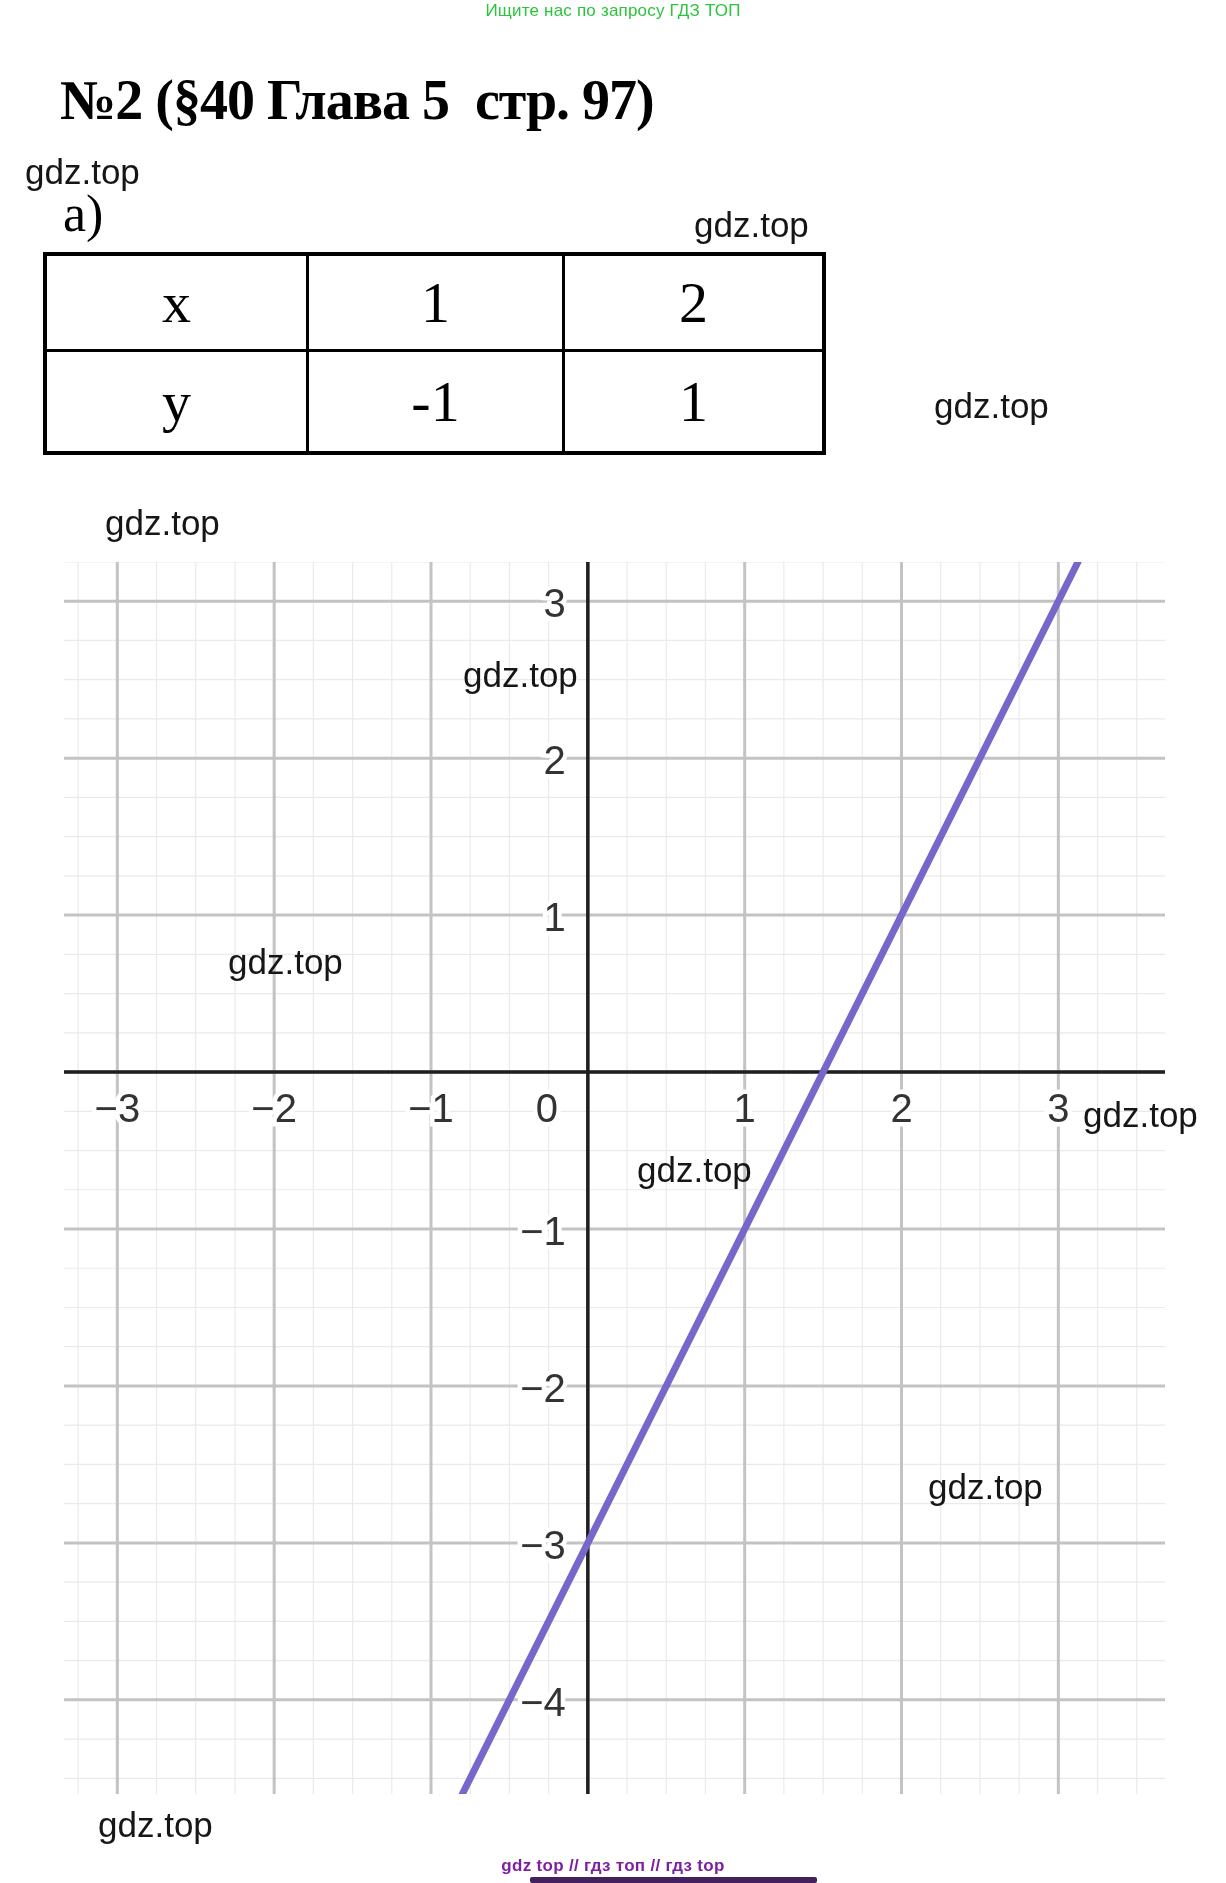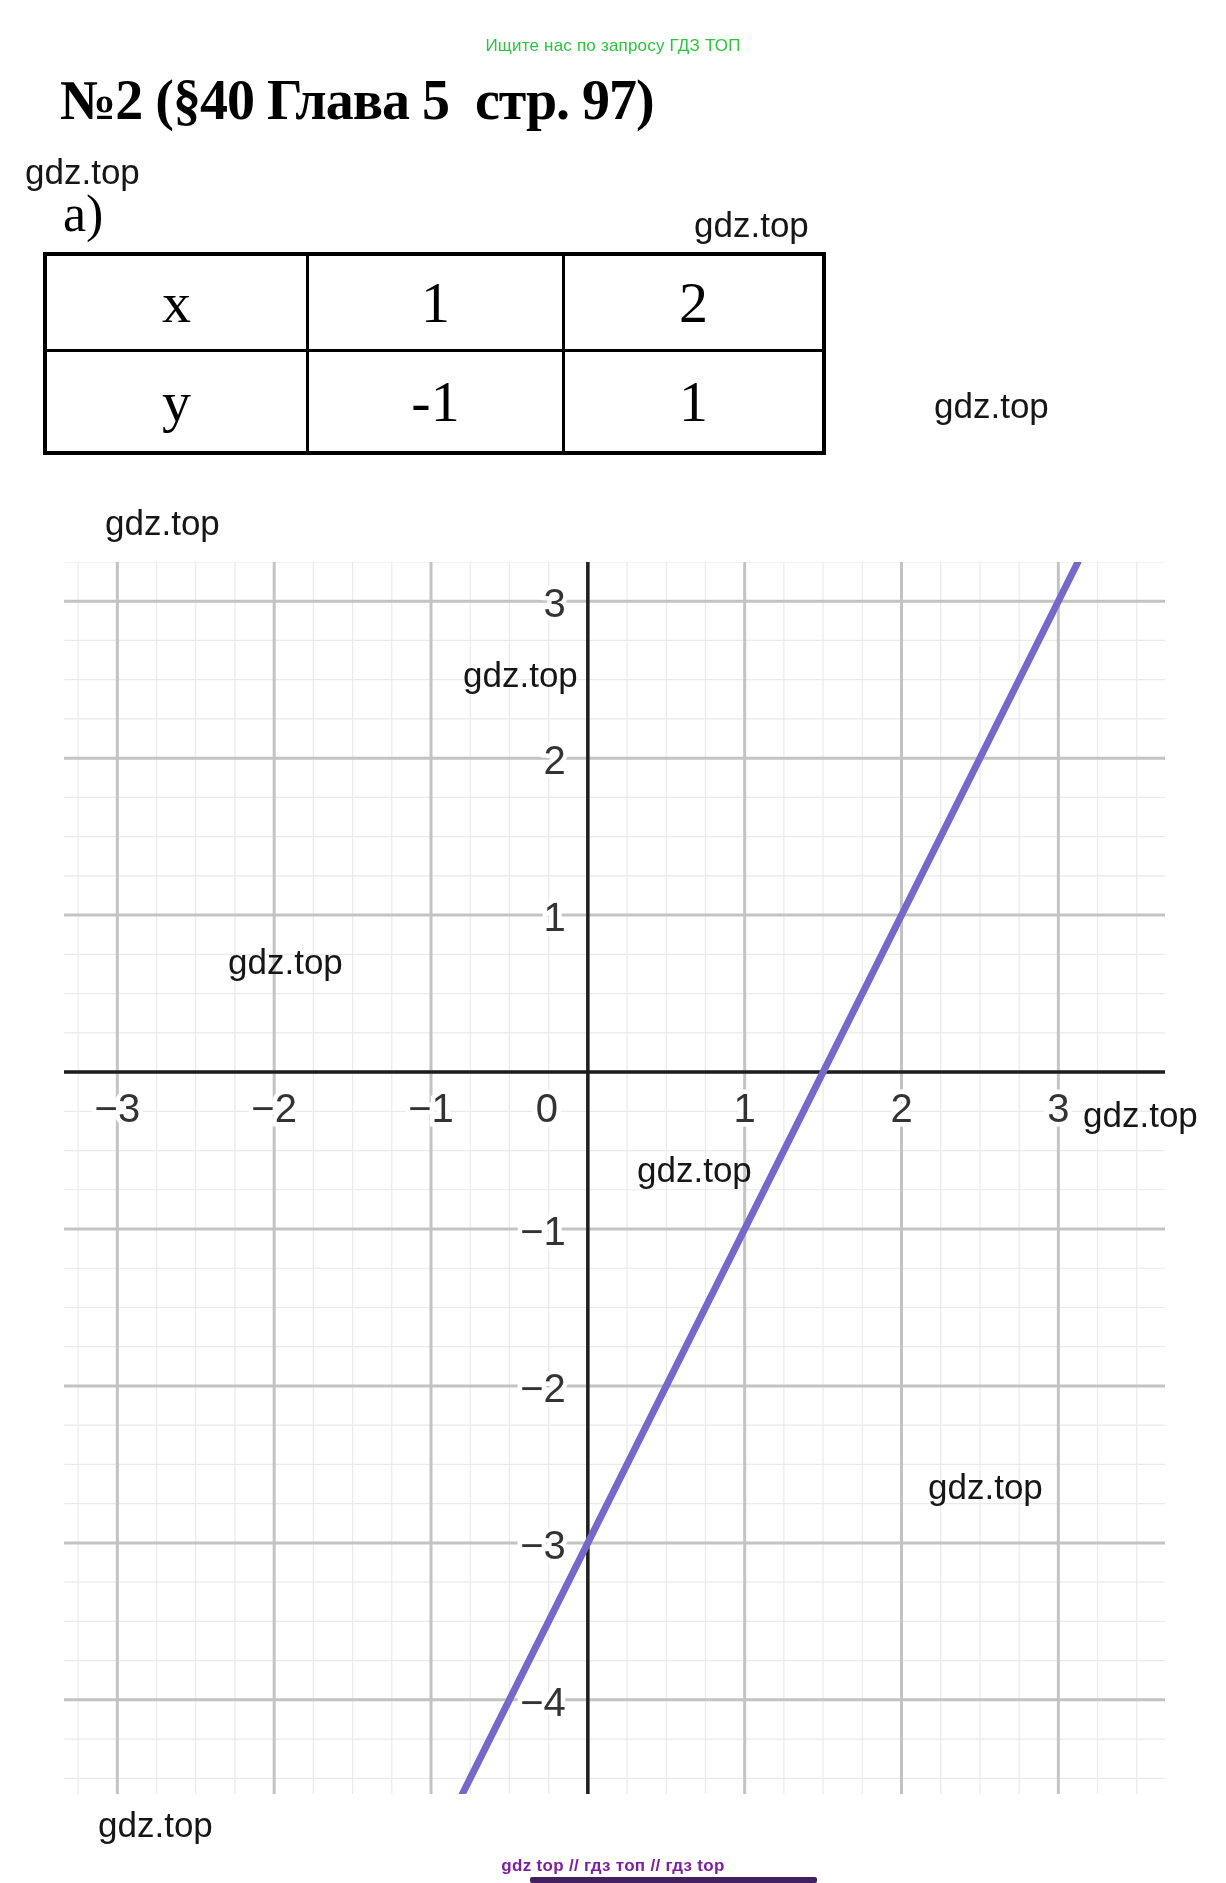--- a/index.html
+++ b/index.html
@@ -3,21 +3,21 @@
 <meta charset="utf-8">
 <style>
   html,body{margin:0;padding:0;background:#ffffff;}
   .page{
     position:relative;width:1226px;height:1883px;background:#ffffff;
     overflow:hidden;font-family:"Liberation Sans",sans-serif;color:#111;
   }
   .abs{position:absolute;}
   .header-green{
     top:1px;left:0;right:0;text-align:center;
-    font-size:17px;letter-spacing:.2px;margin-top:35px;
+    font-size:17px;letter-spacing:.2px;
   }
   .page-title{
     top:68px;left:60px;
     font-family:"Liberation Serif",serif;font-weight:bold;
     font-size:56px;letter-spacing:-1px;white-space:pre;color:#000;
   }
   .part-label{
     top:184px;left:63px;
     font-family:"Liberation Serif",serif;font-size:52px;color:#000;
   }

